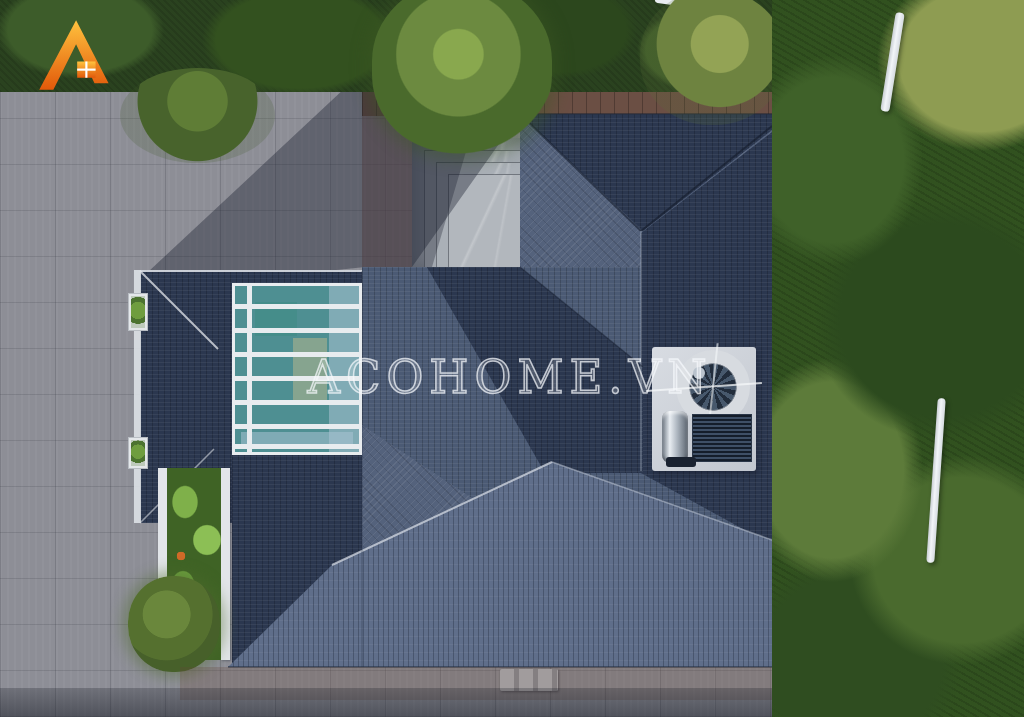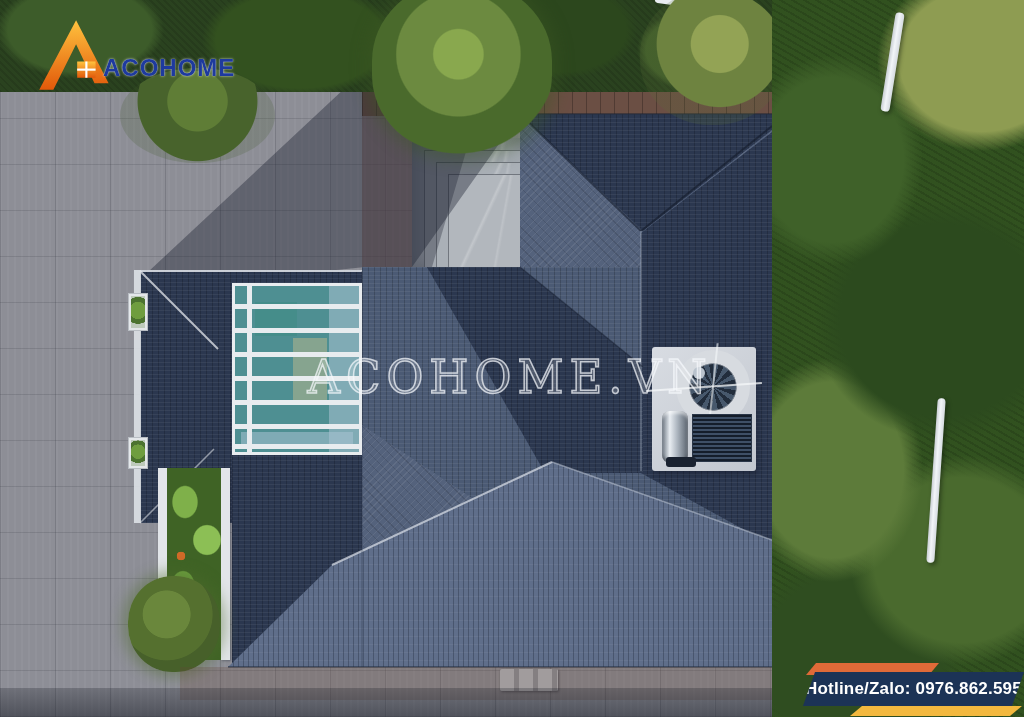--- a/index.html
+++ b/index.html
@@ -244,24 +244,16 @@
         <linearGradient id="og" x1="0" y1="0" x2="0" y2="1">
           <stop offset="0" stop-color="#ffc23e"></stop>
             <stop offset="1" stop-color="#e2590a"></stop>
         </linearGradient>
       </defs>
       <path d="M36 4 L66 62 L53 62 L36 26 L15 68 L2 68 Z" fill="url(#og)"></path>
       <rect x="37" y="42" width="17" height="15" fill="url(#og)"></rect>
       <line x1="45.5" y1="42" x2="45.5" y2="57" stroke="#ffffff" stroke-width="2"></line>
       <line x1="37" y1="49.5" x2="54" y2="49.5" stroke="#ffffff" stroke-width="2"></line>
     </svg>
-    <div class="logo-text">ACOHOME</div>
-  </div>
-
-  <div class="abs hotline">
-    <div class="hl-orange"></div>
-    <div class="hl-body">
-      <span class="hl-text">Hotline/Zalo: 0976.862.595</span>
-    </div>
-    <div class="hl-yellow"></div>
-  </div>
+  </div>
+
 
 </div>
 
 </body></html>

